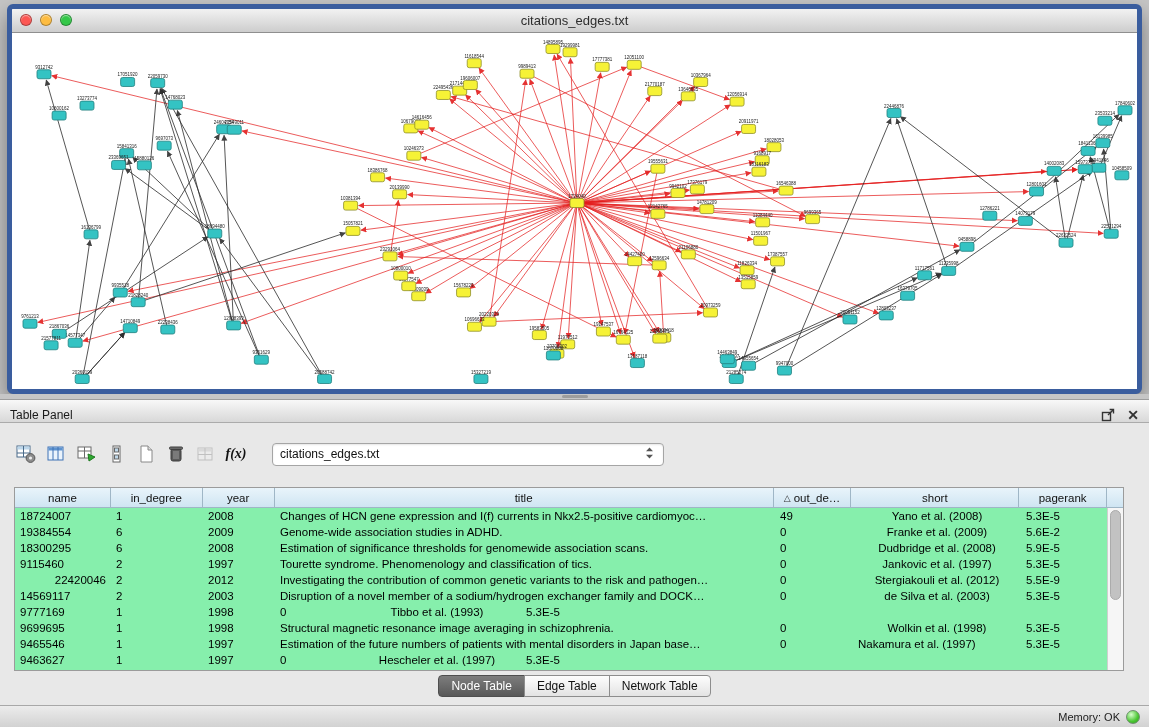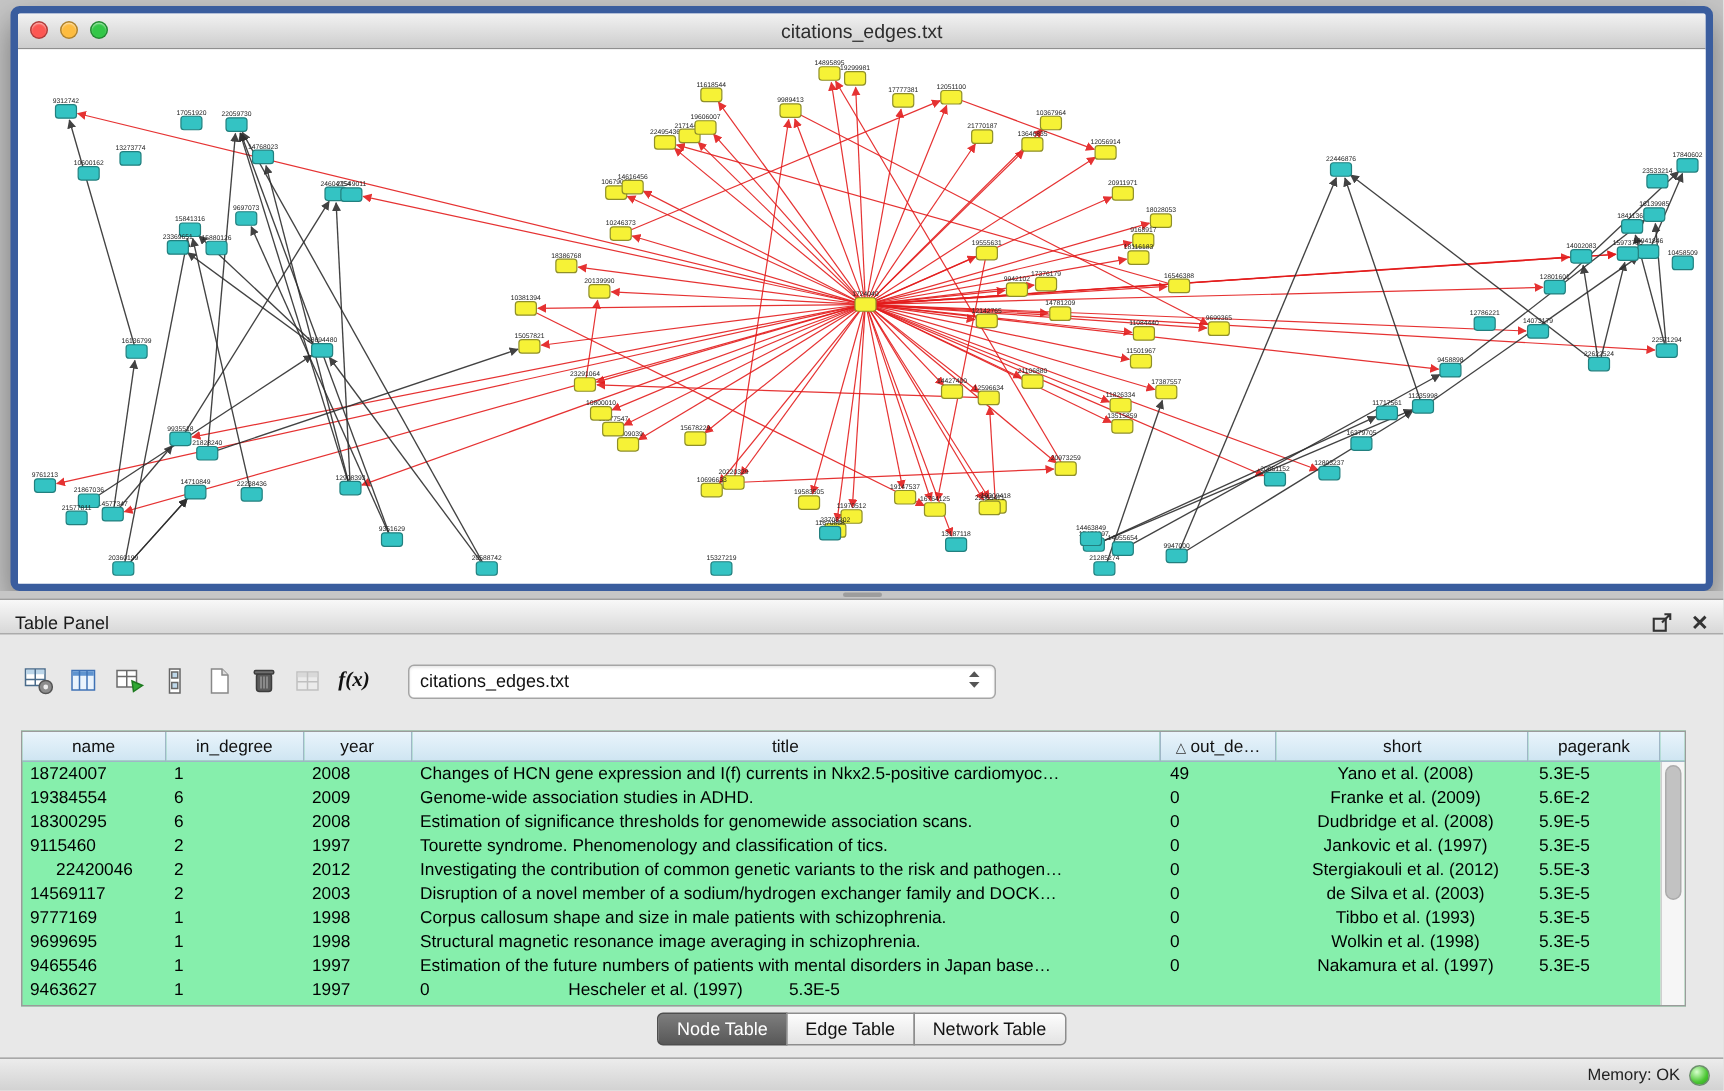--- a/index.html
+++ b/index.html
@@ -588,62 +588,61 @@
         <div class="tr">
           <div class="td" style="width: 96px; text-align: left;">9115460</div>
           <div class="td" style="width: 92px; text-align: left;">2</div>
           <div class="td" style="width: 72px; text-align: left;">1997</div>
           <div class="td" style="width: 500px; text-align: left;">Tourette syndrome. Phenomenology and classification of tics.</div>
           <div class="td" style="width: 78px; text-align: left;">0</div>
           <div class="td" style="width: 168px; text-align: center;">Jankovic et al. (1997)</div>
           <div class="td" style="width: 88px; text-align: left;">5.3E-5</div>
         </div>
         <div class="tr">
-          <div class="td" style="width: 96px; text-align: center;">22420046</div>
+          <div class="td" style="width: 96px; text-align: right;">22420046</div>
           <div class="td" style="width: 92px; text-align: left;">2</div>
           <div class="td" style="width: 72px; text-align: left;">2012</div>
           <div class="td" style="width: 500px; text-align: left;">Investigating the contribution of common genetic variants to the risk and pathogen…</div>
           <div class="td" style="width: 78px; text-align: left;">0</div>
           <div class="td" style="width: 168px; text-align: center;">Stergiakouli et al. (2012)</div>
-          <div class="td" style="width: 88px; text-align: left;">5.5E-3</div>
+          <div class="td" style="width: 88px; text-align: left;">5.5E-9</div>
         </div>
         <div class="tr">
           <div class="td" style="width: 96px; text-align: left;">14569117</div>
           <div class="td" style="width: 92px; text-align: left;">2</div>
           <div class="td" style="width: 72px; text-align: left;">2003</div>
           <div class="td" style="width: 500px; text-align: left;">Disruption of a novel member of a sodium/hydrogen exchanger family and DOCK…</div>
           <div class="td" style="width: 78px; text-align: left;">0</div>
           <div class="td" style="width: 168px; text-align: center;">de Silva et al. (2003)</div>
           <div class="td" style="width: 88px; text-align: left;">5.3E-5</div>
         </div>
         <div class="tr">
           <div class="td" style="width: 96px; text-align: left;">9777169</div>
           <div class="td" style="width: 92px; text-align: left;">1</div>
           <div class="td" style="width: 72px; text-align: left;">1998</div>
-          <div class="td" style="width: 500px; text-align: left;">Corpus callosum shape and size in male patients with schizophrenia.</div>
           <div class="td" style="width: 78px; text-align: left;">0</div>
           <div class="td" style="width: 168px; text-align: center;">Tibbo et al. (1993)</div>
           <div class="td" style="width: 88px; text-align: left;">5.3E-5</div>
         </div>
         <div class="tr">
           <div class="td" style="width: 96px; text-align: left;">9699695</div>
           <div class="td" style="width: 92px; text-align: left;">1</div>
           <div class="td" style="width: 72px; text-align: left;">1998</div>
           <div class="td" style="width: 500px; text-align: left;">Structural magnetic resonance image averaging in schizophrenia.</div>
           <div class="td" style="width: 78px; text-align: left;">0</div>
           <div class="td" style="width: 168px; text-align: center;">Wolkin et al. (1998)</div>
           <div class="td" style="width: 88px; text-align: left;">5.3E-5</div>
         </div>
         <div class="tr">
           <div class="td" style="width: 96px; text-align: left;">9465546</div>
           <div class="td" style="width: 92px; text-align: left;">1</div>
           <div class="td" style="width: 72px; text-align: left;">1997</div>
           <div class="td" style="width: 500px; text-align: left;">Estimation of the future numbers of patients with mental disorders in Japan base…</div>
           <div class="td" style="width: 78px; text-align: left;">0</div>
-          <div class="td" style="width: 168px; text-align: center;">Nakamura et al. (1997)</div>
+          <div class="td" style="width: 168px; text-align: left;">Nakamura et al. (1997)</div>
           <div class="td" style="width: 88px; text-align: left;">5.3E-5</div>
         </div>
         <div class="tr">
           <div class="td" style="width: 96px; text-align: left;">9463627</div>
           <div class="td" style="width: 92px; text-align: left;">1</div>
           <div class="td" style="width: 72px; text-align: left;">1997</div>
           <div class="td" style="width: 78px; text-align: left;">0</div>
           <div class="td" style="width: 168px; text-align: center;">Hescheler et al. (1997)</div>
           <div class="td" style="width: 88px; text-align: left;">5.3E-5</div>
         </div>

